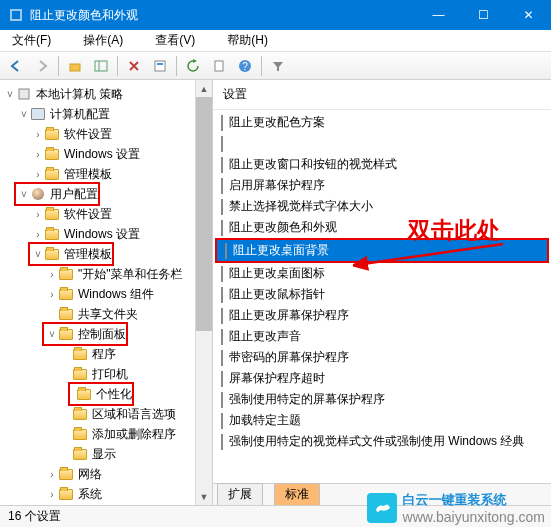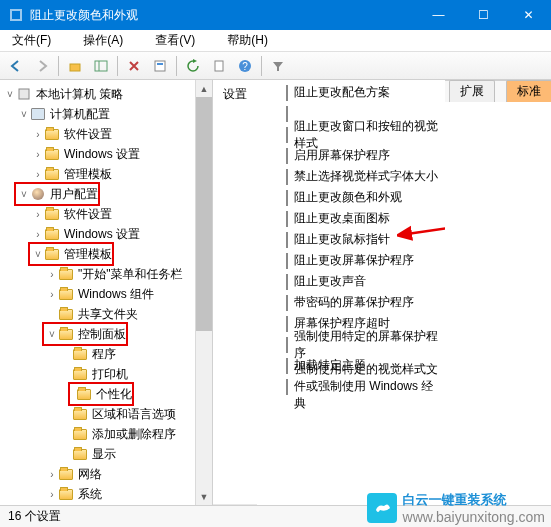--- a/index.html
+++ b/index.html
@@ -24,24 +24,24 @@
 .tree-row .icon { width: 16px; height: 16px; margin-right: 4px; display: flex; align-items: center; justify-content: center; }
 .folder-icon { width: 14px; height: 11px; background: linear-gradient(#ffe9a6,#f7c04a); border: 1px solid #c9a227; border-radius: 1px; position: relative; }
 .folder-icon::before { content: ""; position: absolute; top: -3px; left: 0; width: 6px; height: 3px; background: #f7c04a; border: 1px solid #c9a227; border-bottom: none; border-radius: 1px 1px 0 0; }
 .pc-icon { width: 14px; height: 12px; border: 1px solid #888; background: #d8e6f2; border-radius: 1px; }
 .user-icon { width: 12px; height: 12px; border-radius: 50%; background: radial-gradient(circle at 40% 35%, #ffe0b2, #8d6e63); }
 .setting-icon { width: 12px; height: 14px; background: #fff; border: 1px solid #888; position: relative; }
 .setting-icon::after { content: ""; position: absolute; left: 2px; top: 2px; right: 2px; height: 1px; background: #888; box-shadow: 0 3px 0 #888, 0 6px 0 #888; }
 
 .hl-red { border: 2px solid #e60000; margin: -2px; padding: 0; }
 
-.content { flex: 1; display: flex; }
+.content { flex: 1; display: flex; flex-direction: column; }
 .content-header { padding: 6px 10px; font-size: 12px; border-bottom: 1px solid #e8e8e8; }
 .list { flex: 1; overflow: hidden; font-size: 12px; padding-top: 2px; position: relative; }
-.list-row { display: flex; align-items: center; height: 21px; padding-left: 8px; margin-left: 21px; }
+.list-row { display: flex; align-items: center; height: 21px; padding-left: 8px; }
 .list-row.selected { background: #0078d7; color: #fff; }
 .list-row .icon { margin-right: 6px; }
 .hl-row-wrap { border: 2px solid #e60000; padding: 0; margin: 0 2px; }
 
 .annotation { position: absolute; color: #e60000; font-size: 23px; font-weight: bold; pointer-events: none; }
 .arrow-svg { position: absolute; pointer-events: none; }
 
 .tabs { height: 22px; display: flex; align-items: flex-end; padding-left: 4px; gap: 12px; border-top: 1px solid #d0d0d0; font-size: 12px; background: #f7f7f7; }
 .tab { padding: 2px 10px; border: 1px solid #c0c0c0; border-bottom: none; background: #fdba74; margin-right: -1px; border-radius: 2px 2px 0 0; }
 .tab.inactive { background: #f0f0f0; }
@@ -330,20 +330,26 @@
           <span>启用屏幕保护程序</span>
         </div>
         <div class="list-row">
           <span class="icon"><span class="setting-icon"></span></span>
           <span>禁止选择视觉样式字体大小</span>
         </div>
         <div class="list-row">
           <span class="icon"><span class="setting-icon"></span></span>
           <span>阻止更改颜色和外观</span>
         </div>
+        <div class="hl-row-wrap">
+          <div class="list-row selected">
+            <span class="icon"><span class="setting-icon"></span></span>
+            <span>阻止更改桌面背景</span>
+          </div>
+        </div>
         <div class="list-row">
           <span class="icon"><span class="setting-icon"></span></span>
           <span>阻止更改桌面图标</span>
         </div>
         <div class="list-row">
           <span class="icon"><span class="setting-icon"></span></span>
           <span>阻止更改鼠标指针</span>
         </div>
         <div class="list-row">
           <span class="icon"><span class="setting-icon"></span></span>

